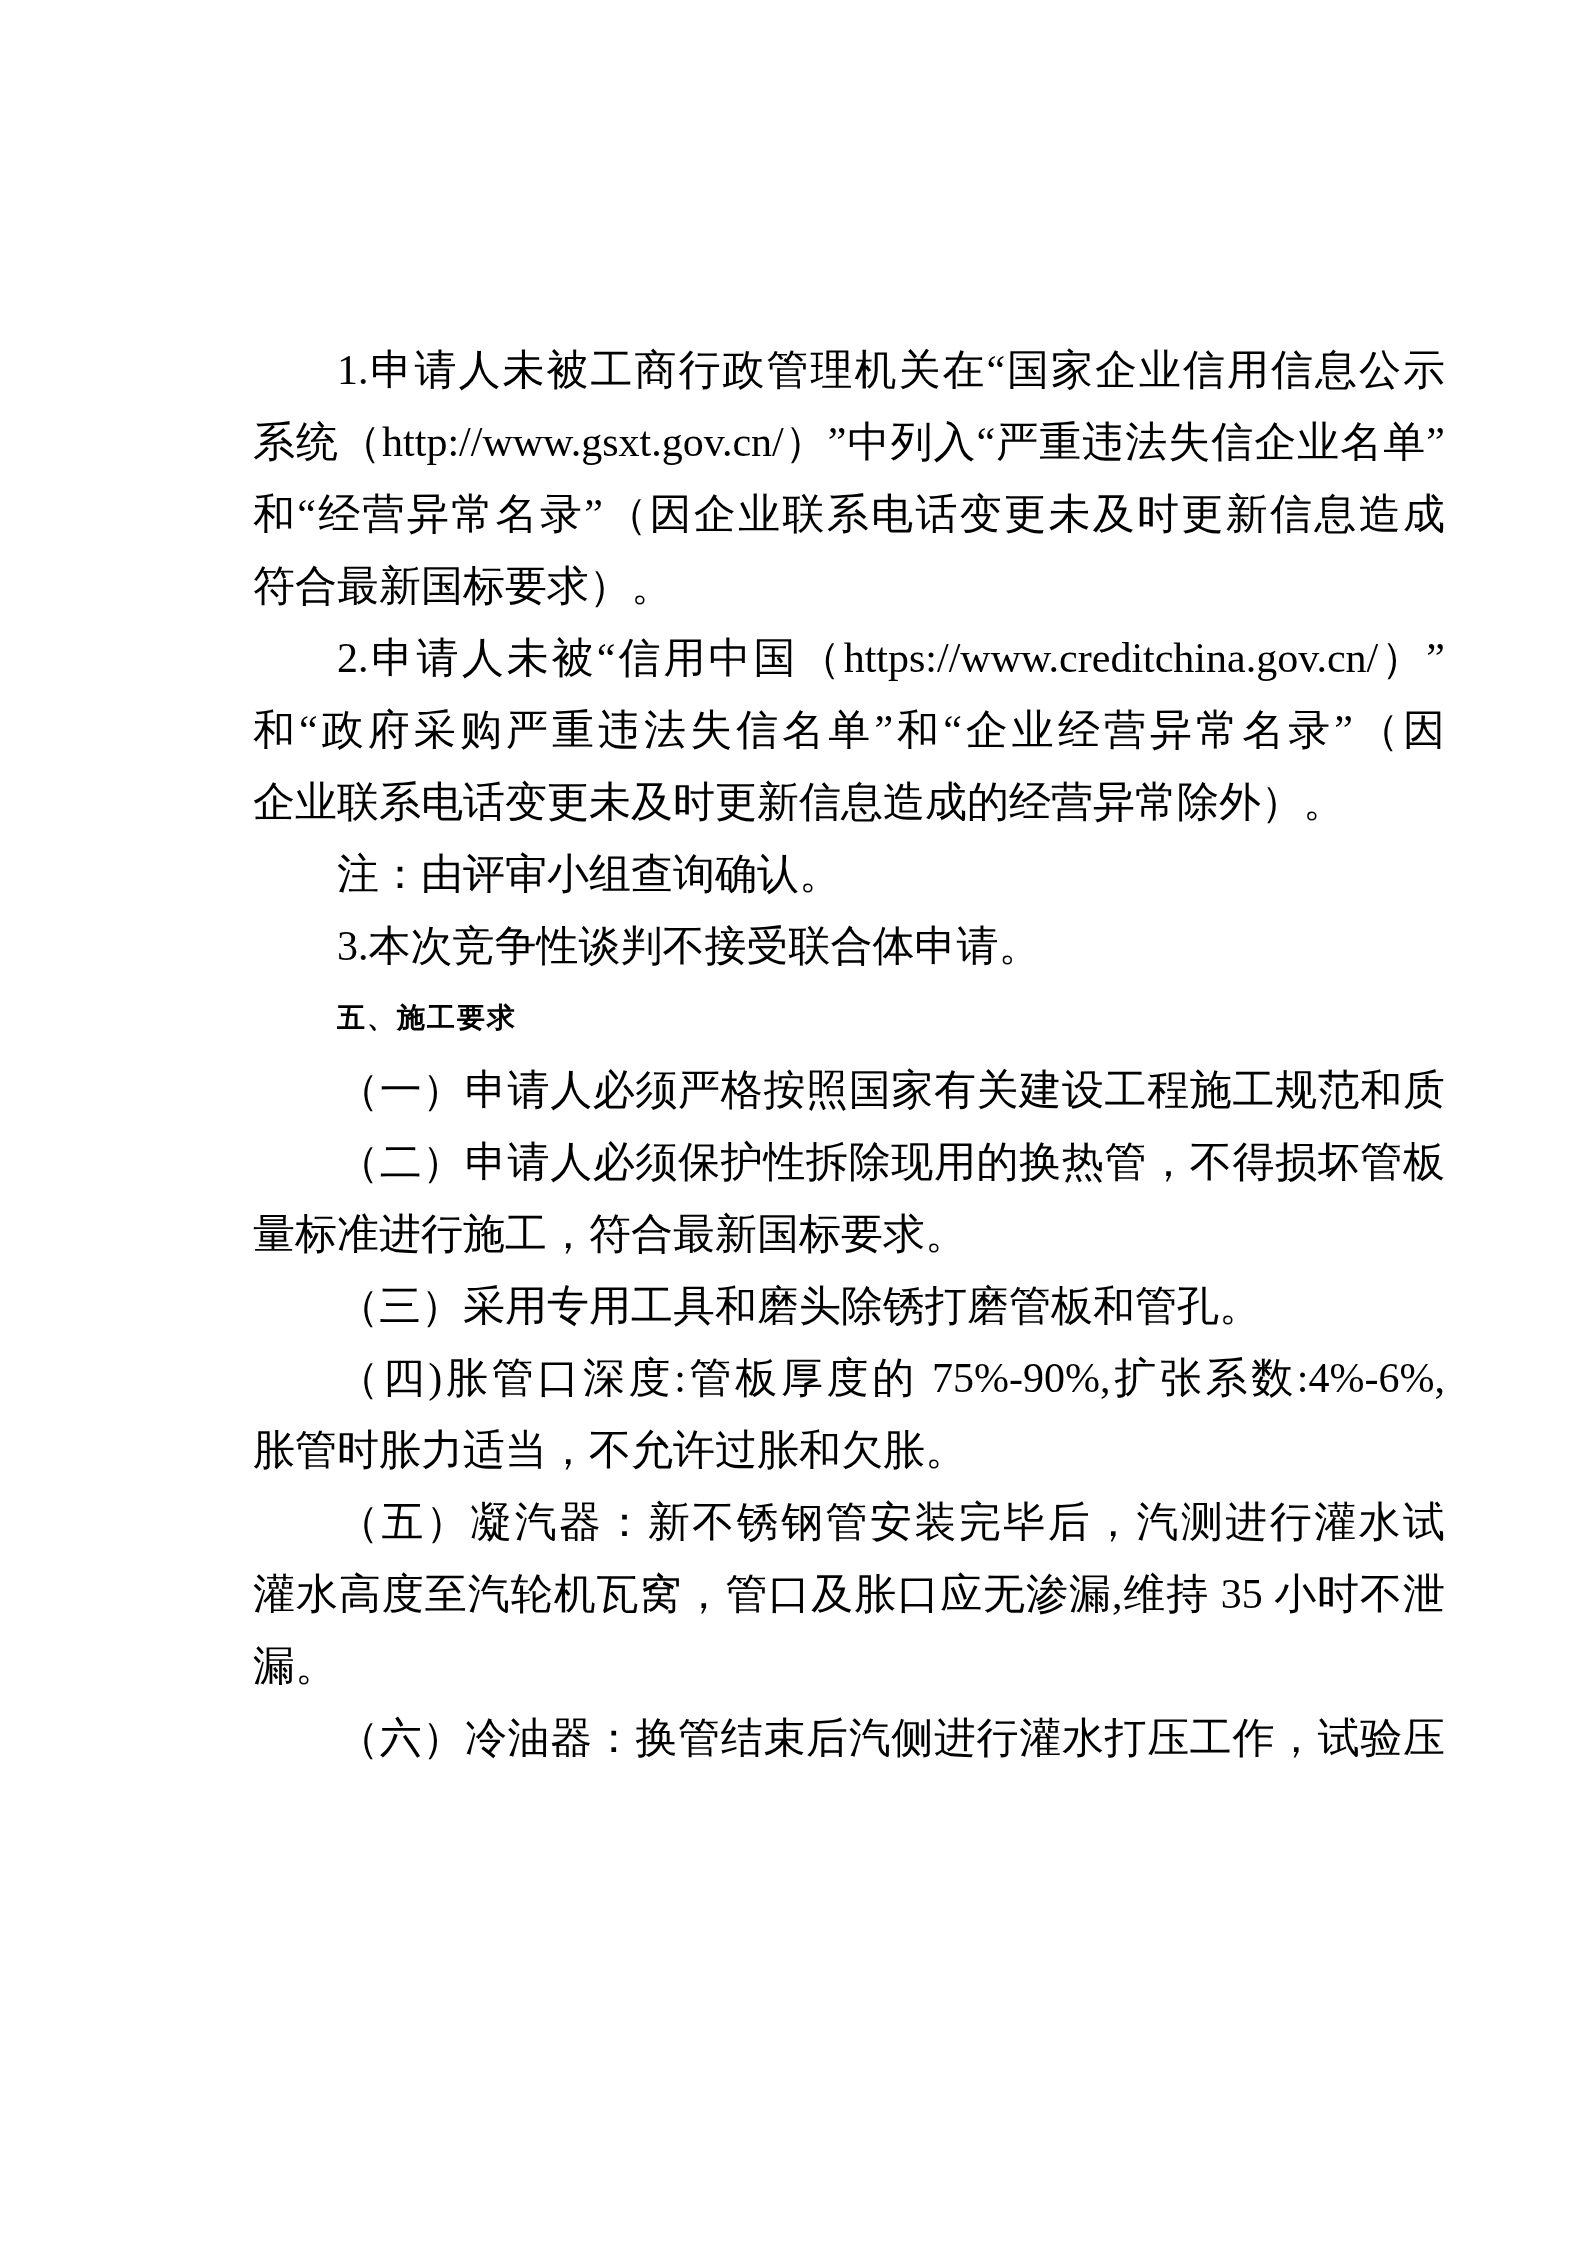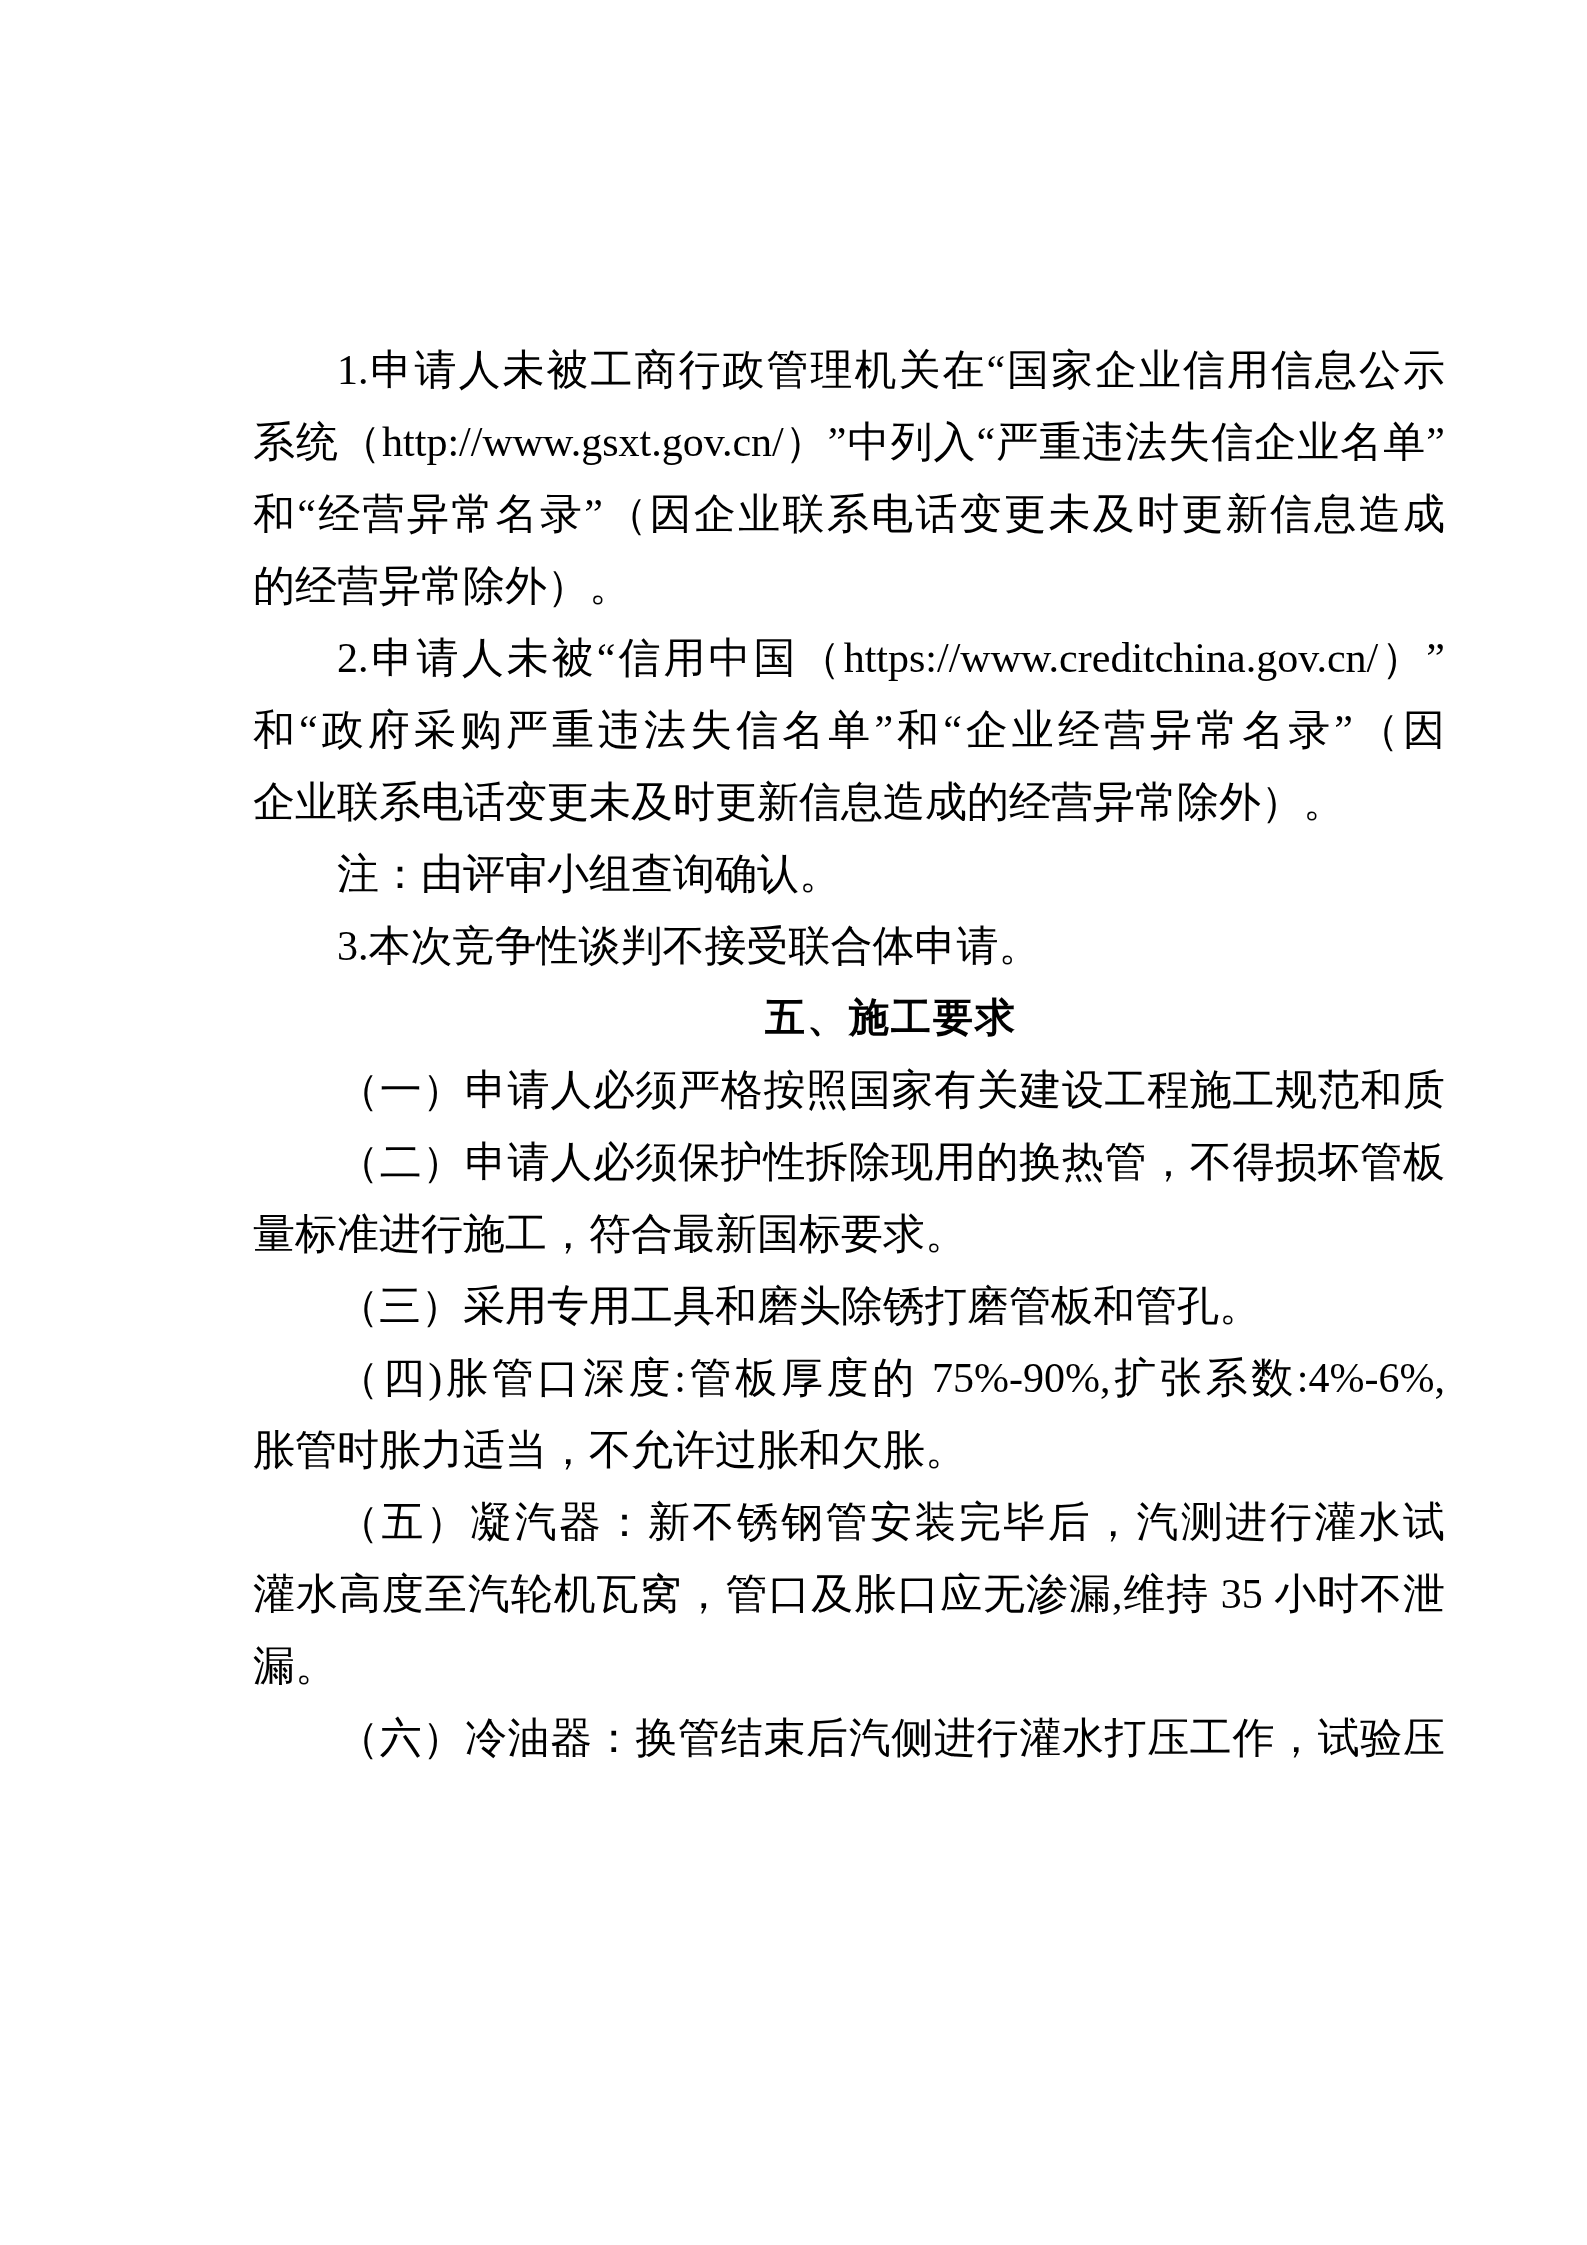--- a/index.html
+++ b/index.html
@@ -34,34 +34,33 @@
     text-align: justify;
     text-align-last: justify;
     overflow: hidden;
   }
   .line.indent {
     text-indent: 84px;
   }
   .line.heading {
     font-family: Liberation Serif, serif;
     font-weight: 700;
-    font-size: 40px;
+    font-size: 28px;
     letter-spacing: 2px;
-    text-align: center;
   }
 </style>
 </head>
 <body>
 
 <div class="page" style="background: rgb(255, 255, 255); color: rgb(0, 0, 0);">
   <div class="text-block" id="text-block">
       <div class="line indent justify">1.申请人未被工商行政管理机关在“国家企业信用信息公示</div>
       <div class="line justify">系统（http://www.gsxt.gov.cn/）”中列入“严重违法失信企业名单”</div>
       <div class="line justify">和“经营异常名录”（因企业联系电话变更未及时更新信息造成</div>
-      <div class="line">的经营异常除外）。</div>
+      <div class="line">符合最新国标要求）。</div>
       <div class="line indent justify">2.申请人未被“信用中国（https://www.creditchina.gov.cn/）”</div>
       <div class="line justify">和“政府采购严重违法失信名单”和“企业经营异常名录”（因</div>
       <div class="line">企业联系电话变更未及时更新信息造成的经营异常除外）。</div>
       <div class="line indent">注：由评审小组查询确认。</div>
       <div class="line indent">3.本次竞争性谈判不接受联合体申请。</div>
       <div class="line indent heading">五、施工要求</div>
       <div class="line indent justify">（一）申请人必须严格按照国家有关建设工程施工规范和质</div>
       <div class="line indent justify">（二）申请人必须保护性拆除现用的换热管，不得损坏管板</div>
       <div class="line">量标准进行施工，符合最新国标要求。</div>
       <div class="line indent">（三）采用专用工具和磨头除锈打磨管板和管孔。</div>

